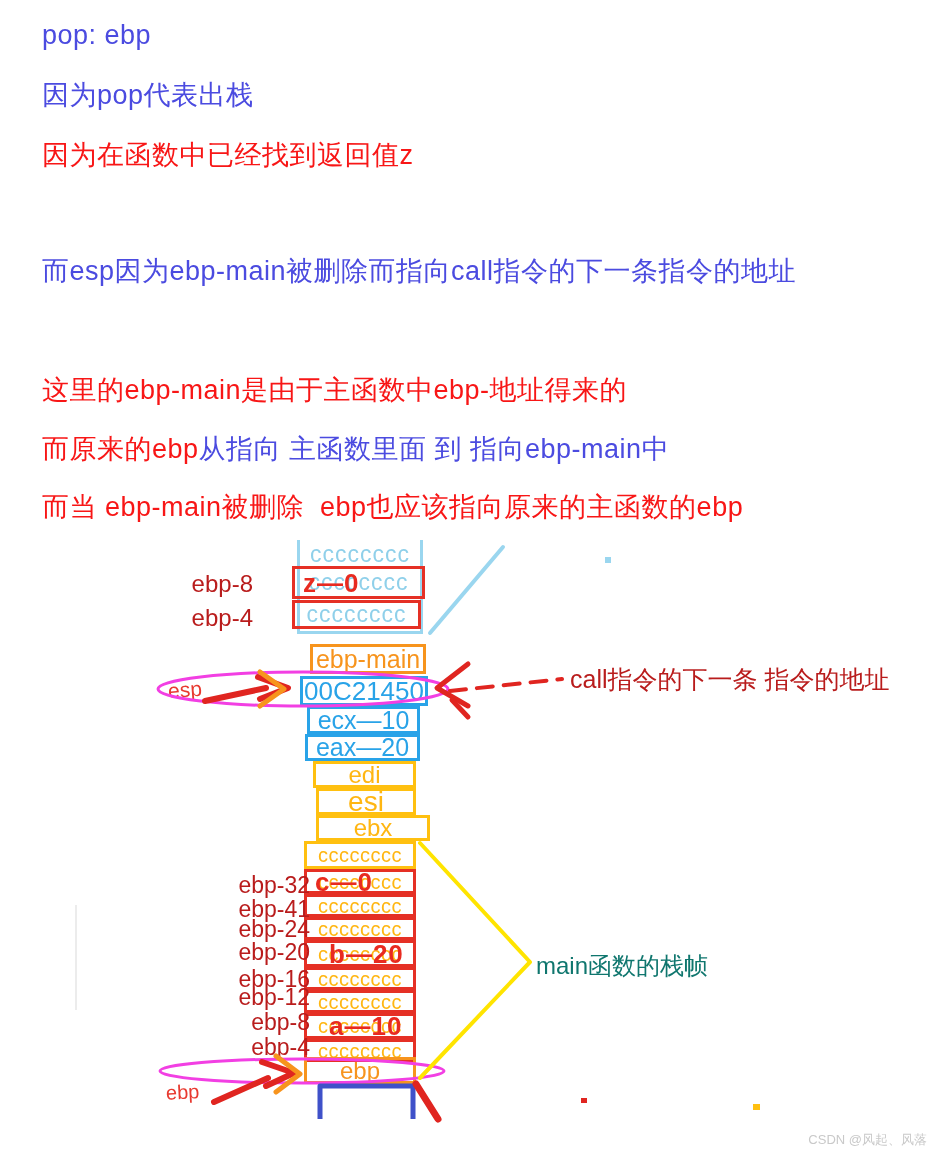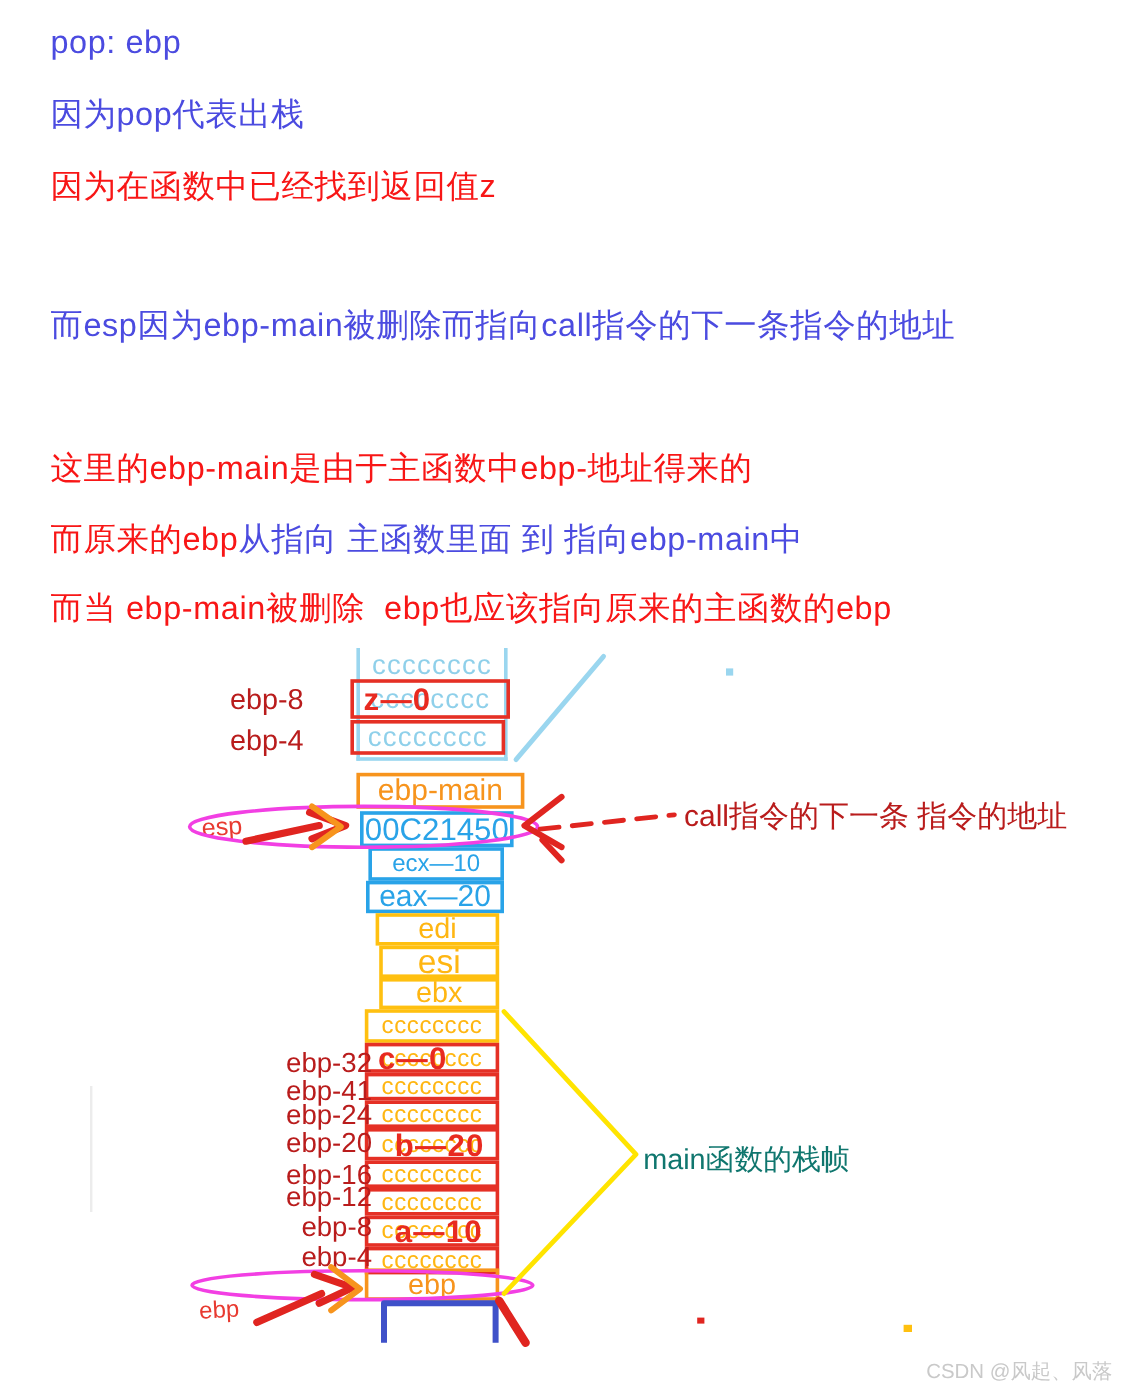--- a/index.html
+++ b/index.html
@@ -28,21 +28,21 @@
   .lbl { position:absolute; color:#b91c1c; font-size:23px; white-space:nowrap; }
   .lbl-right { text-align:right; width:85px; }
   .hand { color:#E83A30; font-size:21px; }
 
   .column {
     position:absolute; left:297px; top:540px; width:126px; height:94px; box-sizing:border-box;
     border-left:3px solid #9AD6EF; border-right:3px solid #9AD6EF; border-bottom:3px solid #9AD6EF;
   }
   .annot-red { position:absolute; color:#b91c1c; font-size:25px; white-space:nowrap; }
   .annot-yellow { position:absolute; color:#0f766e; font-size:24px; white-space:nowrap; }
-  .watermark { position:absolute; right:8px; top:1131px; color:#C9C9C9; font-size:17px; white-space:nowrap; }
+  .watermark { position:absolute; right:8px; top:1131px; color:#C9C9C9; font-size:13px; white-space:nowrap; }
   .dot { position:absolute; }
   svg.overlay-svg { position:absolute; left:0; top:0; pointer-events:none; }
   .faintline { position:absolute; left:75px; top:905px; width:2px; height:105px; background:#ECECEC; }
 </style>
 </head>
 <body>
 
 <div id="canvas">
 
   <div class="note note-blue" style="top:20px;">pop: ebp</div>
@@ -61,45 +61,45 @@
 
   <div class="box b-red" style="left:292px; top:566px; width:133px; height:33px;">
     <span class="t-lblue ccc">cccccccc</span>
     <span class="overlay" style="left:8px;">z—0</span>
   </div>
 
   <div class="box b-red" style="left:292px; top:600px; width:129px; height:29px;">
     <span class="t-lblue ccc">cccccccc</span>
   </div>
 
-  <div class="box b-orange" style="left:297px; top:644px; width:140px; height:30px; font-size:25px;">
+  <div class="box b-orange" style="left:310px; top:644px; width:116px; height:30px; font-size:25px;">
     <span class="t-orange">ebp-main</span>
   </div>
 
   <div class="box b-blue" style="left:300px; top:676px; width:128px; height:30px; font-size:26px;">
     <span class="t-blue">00C21450</span>
   </div>
 
-  <div class="box b-blue" style="left:307px; top:706px; width:113px; height:28px; font-size:20px;">
+  <div class="box b-blue" style="left:307px; top:706px; width:113px; height:28px; font-size:25px;">
     <span class="t-blue">ecx—10</span>
   </div>
 
   <div class="box b-blue" style="left:305px; top:734px; width:115px; height:27px; font-size:25px;">
     <span class="t-blue">eax—20</span>
   </div>
 
   <div class="box b-yellow" style="left:313px; top:761px; width:103px; height:27px; font-size:24px;">
     <span class="t-yellow">edi</span>
   </div>
 
   <div class="box b-yellow" style="left:316px; top:788px; width:100px; height:27px; font-size:28px;">
     <span class="t-yellow">esi</span>
   </div>
 
-  <div class="box b-yellow" style="left:316px; top:815px; width:100px; height:26px; font-size:24px;">
+  <div class="box b-yellow" style="left:316px; top:815px; width:114px; height:26px; font-size:24px;">
     <span class="t-yellow">ebx</span>
   </div>
 
   <div class="box b-yellow" style="left:304px; top:841px; width:112px; height:28px;">
     <span class="t-yellow ccc-sm">cccccccc</span>
   </div>
 
   <div class="box b-red" style="left:304px; top:869px; width:112px; height:25px;">
     <span class="t-yellow ccc-sm">cccccccc</span>
     <span class="overlay" style="left:8px;">c—0</span>

